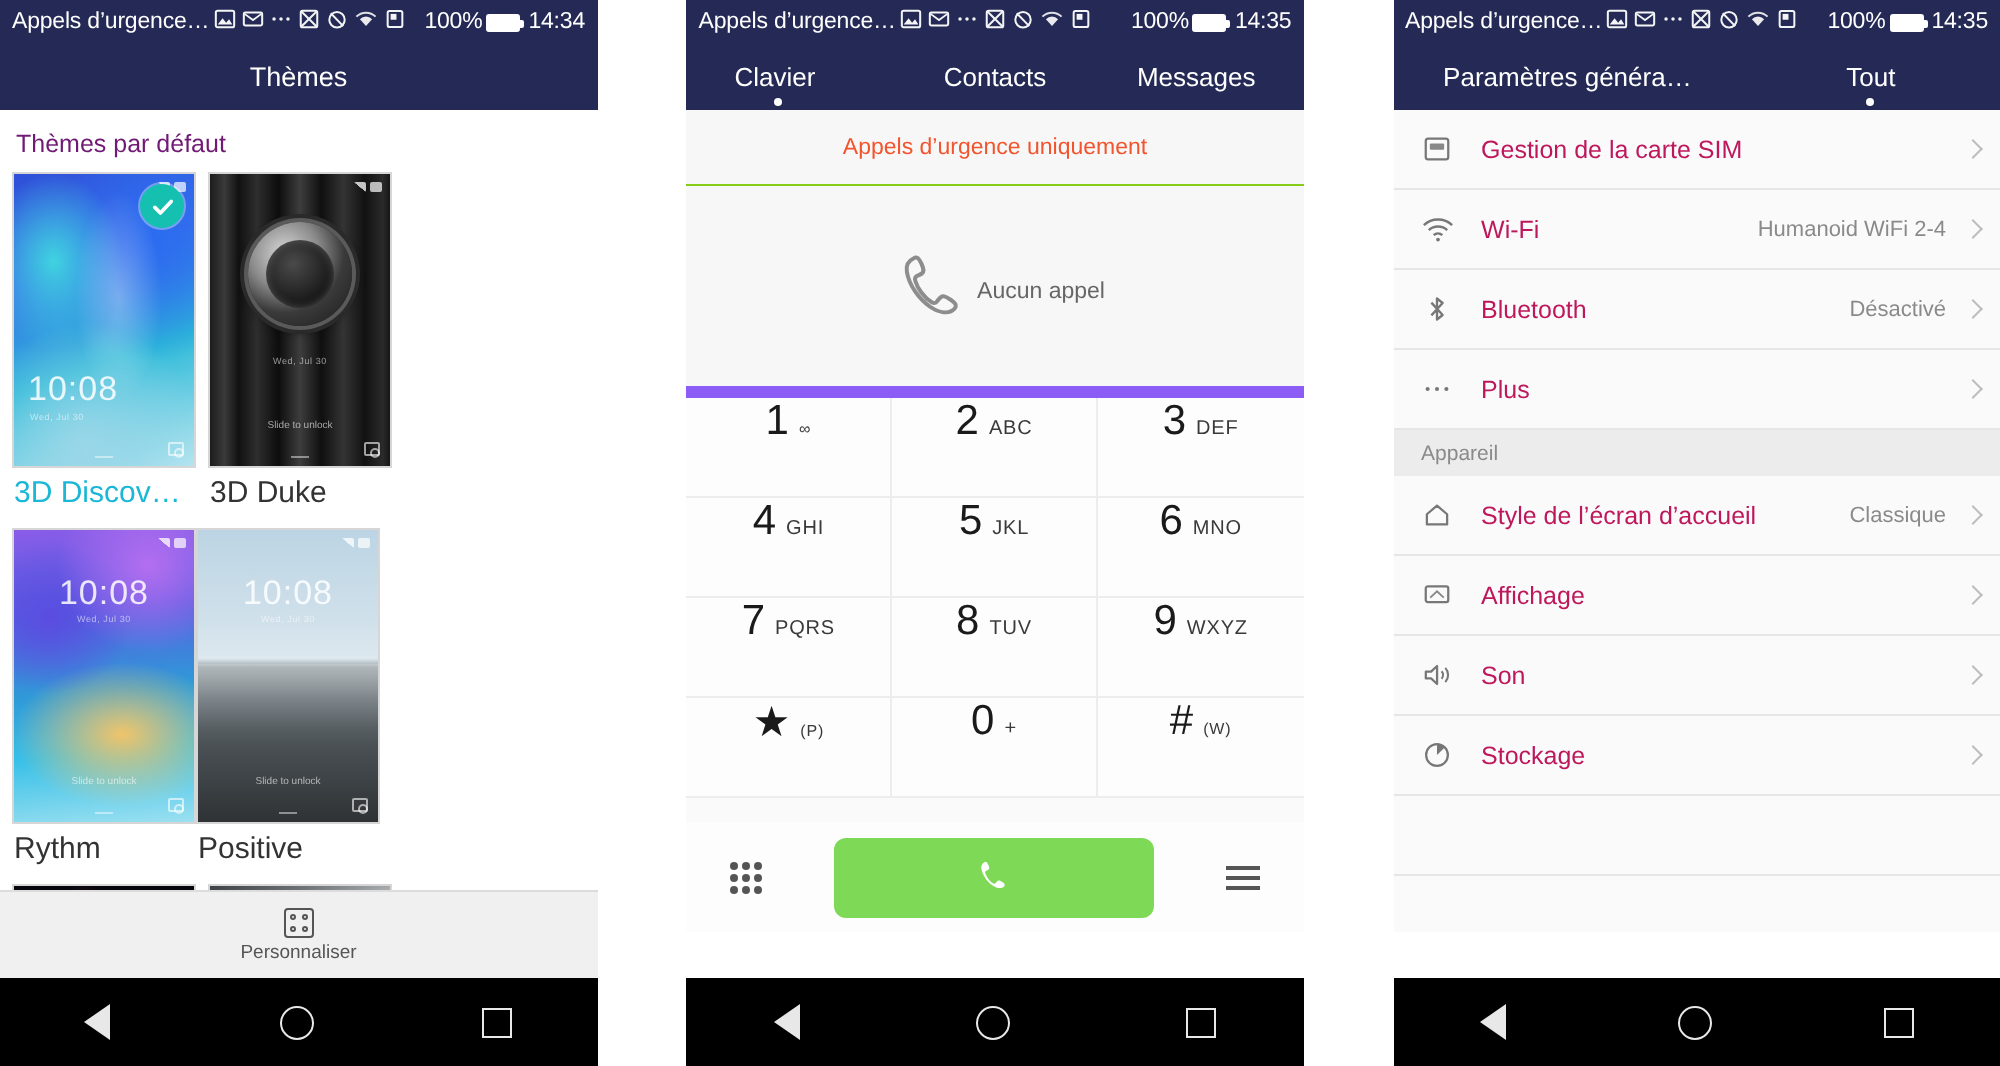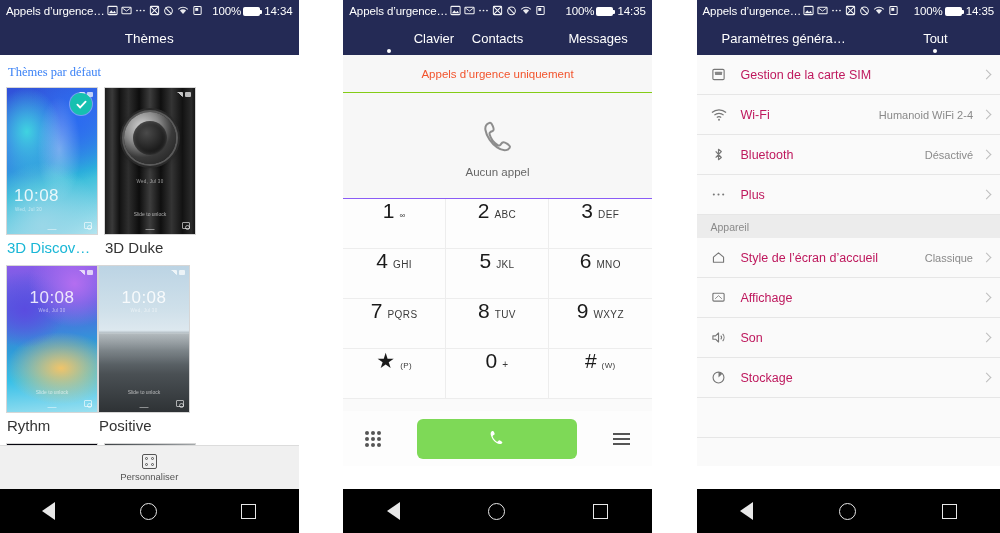--- a/index.html
+++ b/index.html
@@ -33,42 +33,42 @@
     width:2px; height:4px; background:#fff; border-radius:0 1px 1px 0;}
   .sb-time { font-size:11.5px; }
 
   
   .hdr { background:#242a55; color:#fff; }
   .hdr-center { height:33px; display:flex; align-items:center; justify-content:center;
     font-size:13.5px; }
   .hdr-tabs { height:33px; display:flex; align-items:center; }
   .tab { flex:1; text-align:center; font-size:13px; color:#fff;
     position:relative; height:33px; line-height:33px; }
-  .tab.left  { text-align:right;  padding-left:24px; }
+  .tab.left  { text-align:left;  padding-left:24px; }
   .tab.right { text-align:right; padding-right:24px; }
   .tab .dot {
     position:absolute; bottom:2px; left:50%; transform:translateX(-50%);
     width:4px; height:4px; border-radius:50%; background:#fff;
   }
   .tab.left .dot  { left:44px; transform:none; }
   .hdr-tabs.two .tab { flex:1; }
   .hdr-tabs.two .tab.t1 { flex:1.35; text-align:center; }
   .hdr-tabs.two .tab.t2 { flex:1; text-align:center; }
 
   
   .navbar { position:absolute; left:0; bottom:0; width:100%; height:44px;
     background:#000; display:flex; align-items:center; justify-content:space-around; }
   .nav-back { width:0;height:0; border-top:9px solid transparent;
     border-bottom:9px solid transparent; border-right:13px solid #e8e8e8; }
   .nav-home { width:17px;height:17px; border:1.7px solid #e8e8e8; border-radius:50%; }
   .nav-rec  { width:15px;height:15px; border:1.7px solid #e8e8e8; }
 
   
   .themes-body { background:#fff; height:411px; overflow:hidden; }
-  .sec-title { font-size:12.5px; color:#3b82f6; padding:10px 8px 7px 8px;font-family:Liberation Serif, serif; }
+  .sec-title { font-size:12.5px; color:#701a75; padding:10px 8px 7px 8px; }
   .thumb-grid { display:flex; flex-wrap:wrap; padding:0 6px; }
   .thumb-cell { width:92px; margin-right:6px; margin-bottom:2px; }
   .thumb-cell:nth-child(3n) { margin-right:0; }
   .thumb {
     position:relative; width:92px; height:148px; overflow:hidden;
     border:1px solid #d6d6d6; background:#222;
   }
   .thumb .t-clock { position:absolute; left:7px; color:rgba(255,255,255,.85);
     font-size:17px; font-weight:300; letter-spacing:.5px; }
   .thumb .t-date { position:absolute; left:8px; color:rgba(255,255,255,.55);
@@ -153,23 +153,23 @@
   .pers-ico i:nth-child(2){right:2px;top:2px;}
   .pers-ico i:nth-child(3){left:2px;bottom:2px;}
   .pers-ico i:nth-child(4){right:2px;bottom:2px;}
   .pers-txt { font-size:9.5px; color:#555; }
 
   
   .dial-body { height:411px; background:#fafafa; position:relative; }
   .emerg { height:38px; display:flex; align-items:center; justify-content:center;
     font-size:11.5px; color:#f2542d; border-bottom:1px solid #84cc16;
     background:#f7f7f7;}
-  .callstate { height:106px; display:flex; flex-direction:column;
+  .callstate { height:106px; display:flex; flex-direction:row;
     align-items:center; justify-content:center; background:#f7f7f7;
-    border-bottom:1px solid #8b5cf6;}
+    border-bottom:6px solid #8b5cf6;}
   .callstate svg { display:block; }
   .callstate .cs-txt { font-size:11.5px; color:#666; margin-top:6px; }
   .keypad { display:flex; flex-wrap:wrap; background:#fdfdfd; }
   .key { width:33.3333%; height:50px; display:flex; align-items:baseline;
     justify-content:center; border-bottom:1px solid #ededed;
     border-right:1px solid #ededed; }
   .key:nth-child(3n) { border-right:none; }
   .key .num { font-size:21px; color:#1a1a1a; font-weight:400; }
   .key .sub { font-size:10px; color:#3a3a3a; margin-left:5px; letter-spacing:.4px; }
   .key .sub.small { font-size:8px; }

